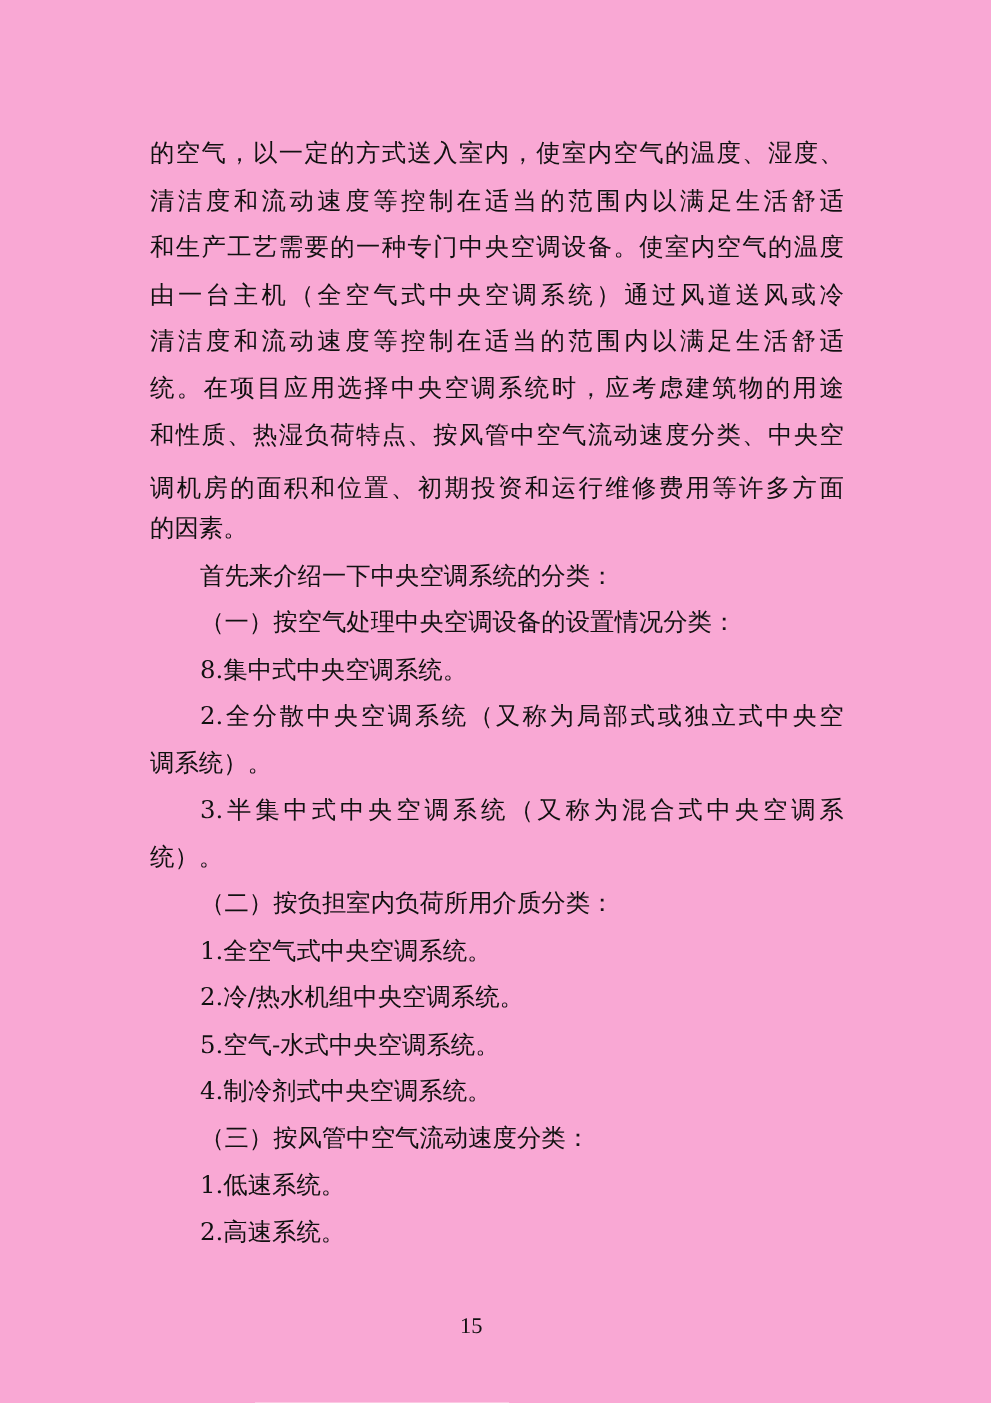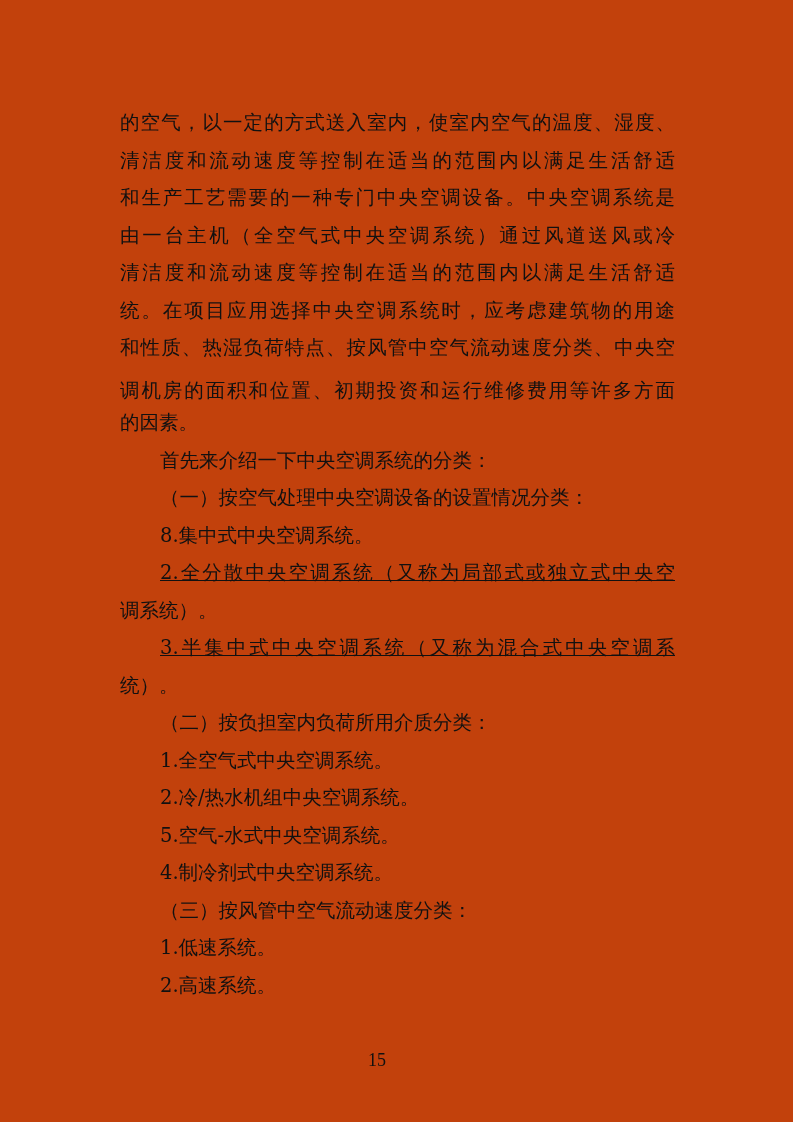--- a/index.html
+++ b/index.html
@@ -14,21 +14,21 @@
       overflow: hidden;
       font-family: "DejaVu Serif", "Liberation Serif", serif;
       color: #111111;
     }
     .page {
       position: absolute;
       left: 0;
       top: 0;
       width: 793px;
       height: 1122px;
-      background: #c2410c;
+      background: #f9a8d4;
     }
     .content {
       position: absolute;
       left: 120px;
       top: 104px;
       width: 555px;
     }
     .line {
       position: absolute;
       left: 0;
@@ -36,41 +36,41 @@
       line-height: 37.5px;
       font-size: 19.5px;
       white-space: nowrap;
     }
     .justify {
       width: 555px;
       text-align: justify;
       text-align-last: justify;
     }
     .indent { left: 40px; }
-    .indent.justify { width: 515px; text-decoration: underline; }
+    .indent.justify { width: 515px; }
     .page-number {
       position: absolute;
       left: 0;
       width: 754px;
       top: 1048px;
       text-align: center;
       font-family: "Liberation Serif", "DejaVu Serif", serif;
       font-size: 18px;
       line-height: 24px;
     }
   </style>
 </head>
 <body>
 
 <div class="page">
   <div class="content">
 
     <div class="line justify" style="top:0px">的空气，以一定的方式送入室内，使室内空气的温度、湿度、</div>
     <div class="line justify" style="top:37.5px">清洁度和流动速度等控制在适当的范围内以满足生活舒适</div>
-    <div class="line justify" style="top:75px">和生产工艺需要的一种专门中央空调设备。中央空调系统是</div>
+    <div class="line justify" style="top:75px">和生产工艺需要的一种专门中央空调设备。使室内空气的温度</div>
     <div class="line justify" style="top:112.5px">由一台主机（全空气式中央空调系统）通过风道送风或冷</div>
     <div class="line justify" style="top:150px">清洁度和流动速度等控制在适当的范围内以满足生活舒适</div>
     <div class="line justify" style="top:187.5px">统。在项目应用选择中央空调系统时，应考虑建筑物的用途</div>
     <div class="line justify" style="top:225px">和性质、热湿负荷特点、按风管中空气流动速度分类、中央空</div>
     <div class="line justify" style="top:268px">调机房的面积和位置、初期投资和运行维修费用等许多方面</div>
     <div class="line" style="top:300px">的因素。</div>
 
     <div class="line indent" style="top:337.5px">首先来介绍一下中央空调系统的分类：</div>
 
     <div class="line indent" style="top:375px">（一）按空气处理中央空调设备的设置情况分类：</div>

